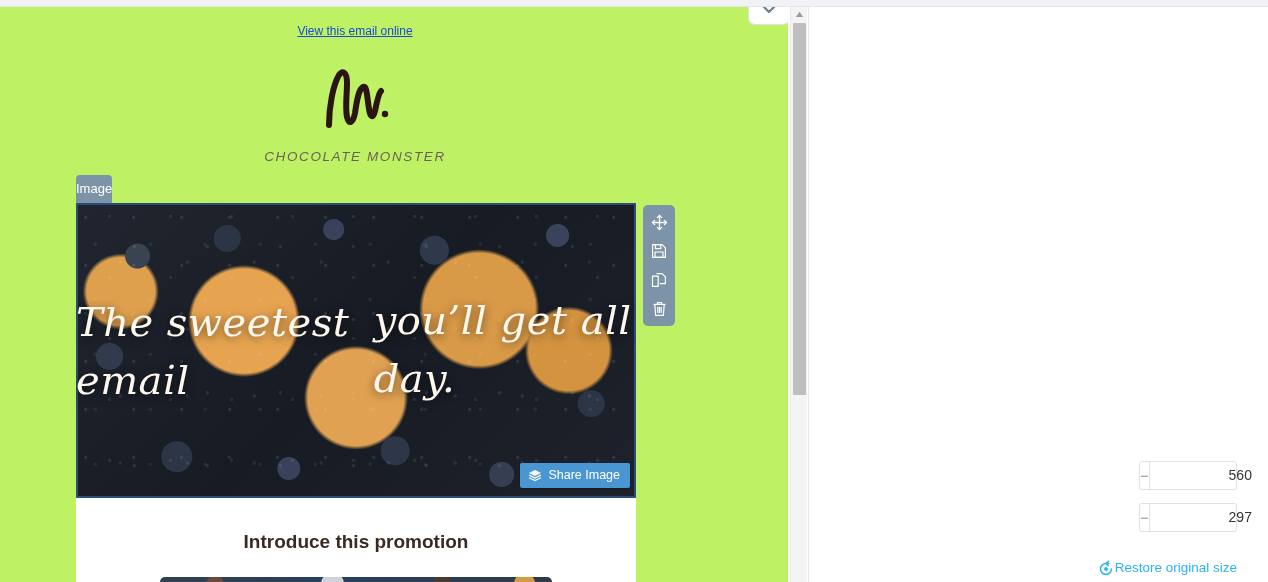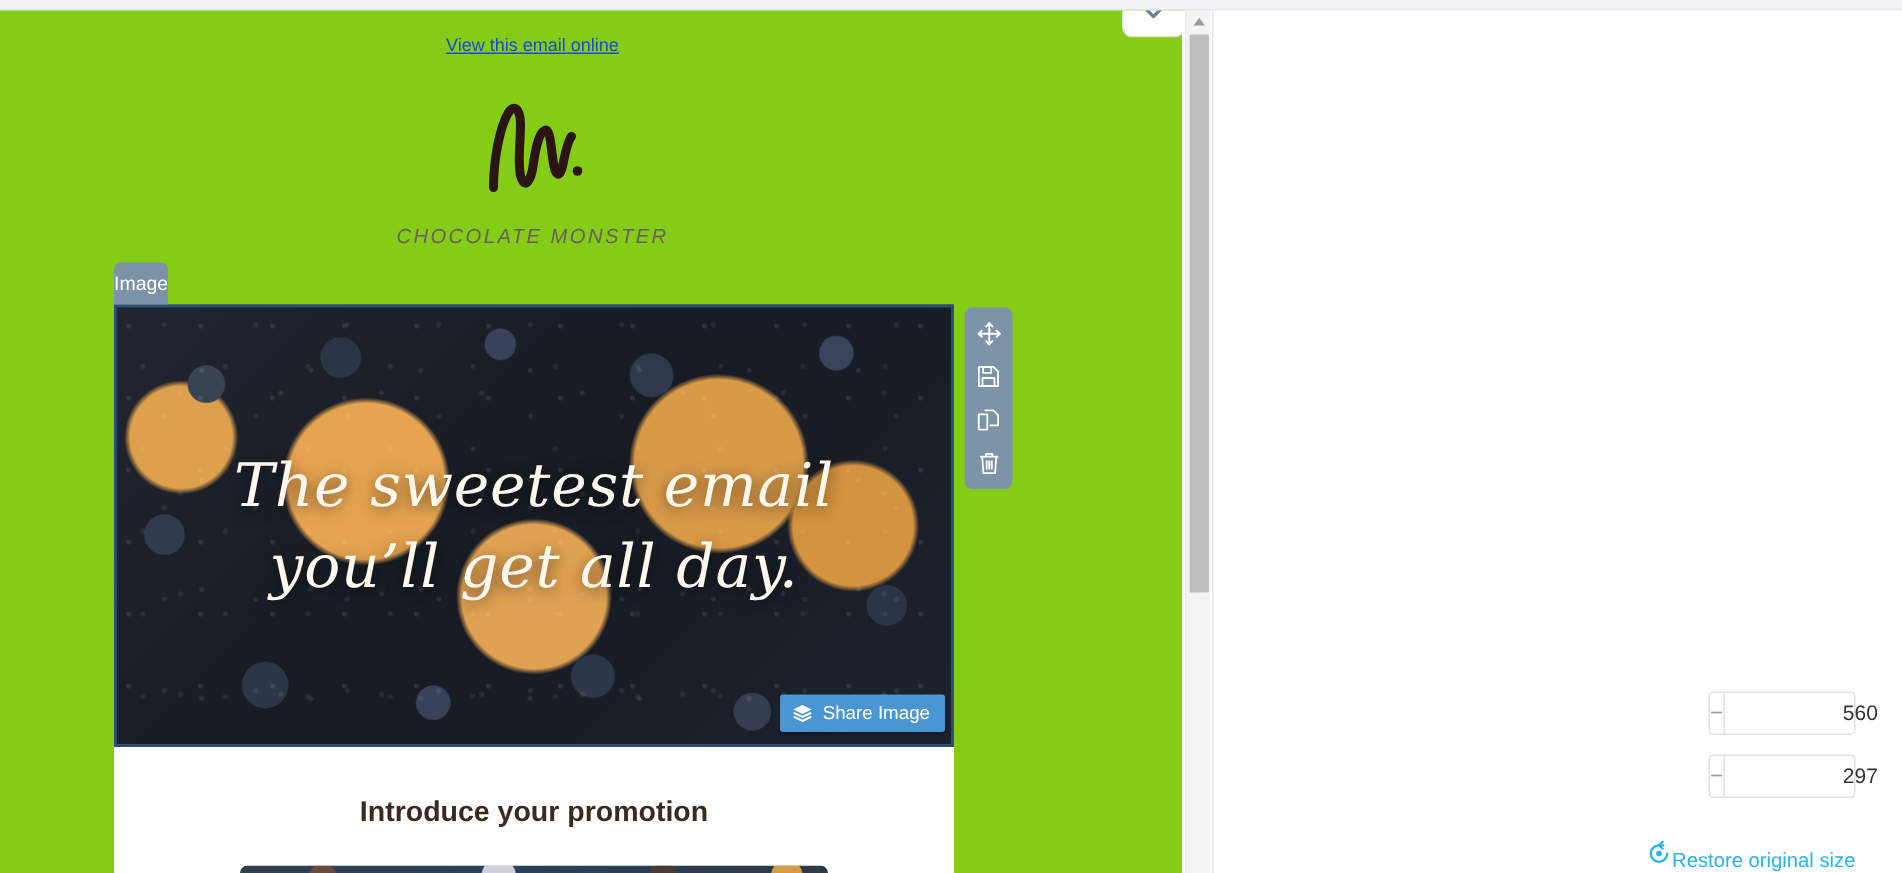--- a/index.html
+++ b/index.html
@@ -15,21 +15,21 @@
   #app { position: relative; width: 1268px; height: 582px; }
   .top-strip {
     position: absolute; left: 0; top: 0; width: 1268px; height: 7px;
     background: #f1f2f5; border-bottom: 1px solid #e3e5e8;
   }
 
   
   .canvas {
     position: absolute; left: 0; top: 7px;
     width: 788px; height: 575px;
-    background: #84cc16;
+    background: #bef264;
     overflow: hidden;
   }
 
   .view-online-wrap {
     position: absolute; left: 0; top: 14px; width: 710px; text-align: center;
   }
   .view-online {
     font-size: 12px; color: #1a4bd8; text-decoration: underline;
     font-family: "Liberation Sans", sans-serif;
   }
@@ -93,27 +93,27 @@
       radial-gradient(circle at 20% 30%, rgba(255,255,255,.10) 0 1.5px, transparent 2px),
       radial-gradient(circle at 55% 22%, rgba(255,255,255,.09) 0 1.5px, transparent 2px),
       radial-gradient(circle at 80% 60%, rgba(255,255,255,.10) 0 1.5px, transparent 2px),
       radial-gradient(circle at 35% 75%, rgba(255,255,255,.08) 0 1.5px, transparent 2px),
       radial-gradient(circle at 66% 88%, rgba(255,255,255,.09) 0 1.5px, transparent 2px);
     background-size: 48px 48px, 61px 61px, 73px 73px, 55px 55px, 67px 67px;
     opacity: .85;
   }
   .hero-text {
     position: absolute; inset: 0;
-    display: flex; flex-direction: column;
+    display: flex; flex-direction: row;
     align-items: center; justify-content: center;
     color: #fdf7ee;
     font-family: "DejaVu Serif", serif; font-style: italic;
     font-size: 40px; line-height: 58px; letter-spacing: .5px;
     text-shadow: 0 2px 10px rgba(0,0,0,.55);
-    text-align: center;
+    text-align: left;
   }
   .hero-text .l2 { margin-top: -4px; }
 
   .share-btn {
     position: absolute; right: 6px; bottom: 10px;
     background: #4a96d2; color: #ffffff;
     border-radius: 2px; padding: 5px 10px 6px 8px;
     font-size: 12.5px; line-height: 14px;
     display: inline-flex; align-items: center; gap: 6px;
     box-shadow: 0 1px 2px rgba(0,0,0,.3);
@@ -201,21 +201,21 @@
   .stepper .sbtn.minus { border-right: 1px solid #e0e1e4; }
   .stepper .sval {
     flex: 1; text-align: center; line-height: 27px;
     font-size: 14px; color: #333; border: none; outline: none;
     font-family: "Liberation Sans", sans-serif; background: transparent;
     padding: 0;
   }
 
   .restore {
     position: absolute; right: 31px; top: 553px;
-    display: flex; align-items: flex-end; gap: 0;
+    display: flex; align-items: flex-start; gap: 0;
     color: #2bb3ef; font-size: 13.5px; cursor: pointer;
   }
 </style>
 </head>
 <body>
 
 <div id="app">
 
   <div class="top-strip"></div>
 
@@ -293,21 +293,21 @@
           <g fill="none" stroke="#ffffff" stroke-width="1.2" stroke-linejoin="round">
             <path d="M1.4 3.4 H13.6"></path>
             <path d="M5.4 3.4 V1.6 H9.6 V3.4"></path>
             <path d="M2.8 3.4 L3.6 14.4 H11.4 L12.2 3.4"></path>
             <path d="M5.8 6 V12 M7.5 6 V12 M9.2 6 V12"></path>
           </g>
         </svg>
       </div>
     </div>
 
-    <div class="promo-title">Introduce your promotion</div>
+    <div class="promo-title">Introduce this promotion</div>
     <div class="promo-img"></div>
 
     <div class="collapse-btn">
       <span>
         <svg width="16" height="10" viewBox="0 0 16 10" aria-hidden="true">
           <path d="M2 2 L8 8 L14 2" fill="none" stroke="#6d7f94" stroke-width="2.2" stroke-linecap="round" stroke-linejoin="round"></path>
         </svg>
       </span>
     </div>
   </div>

